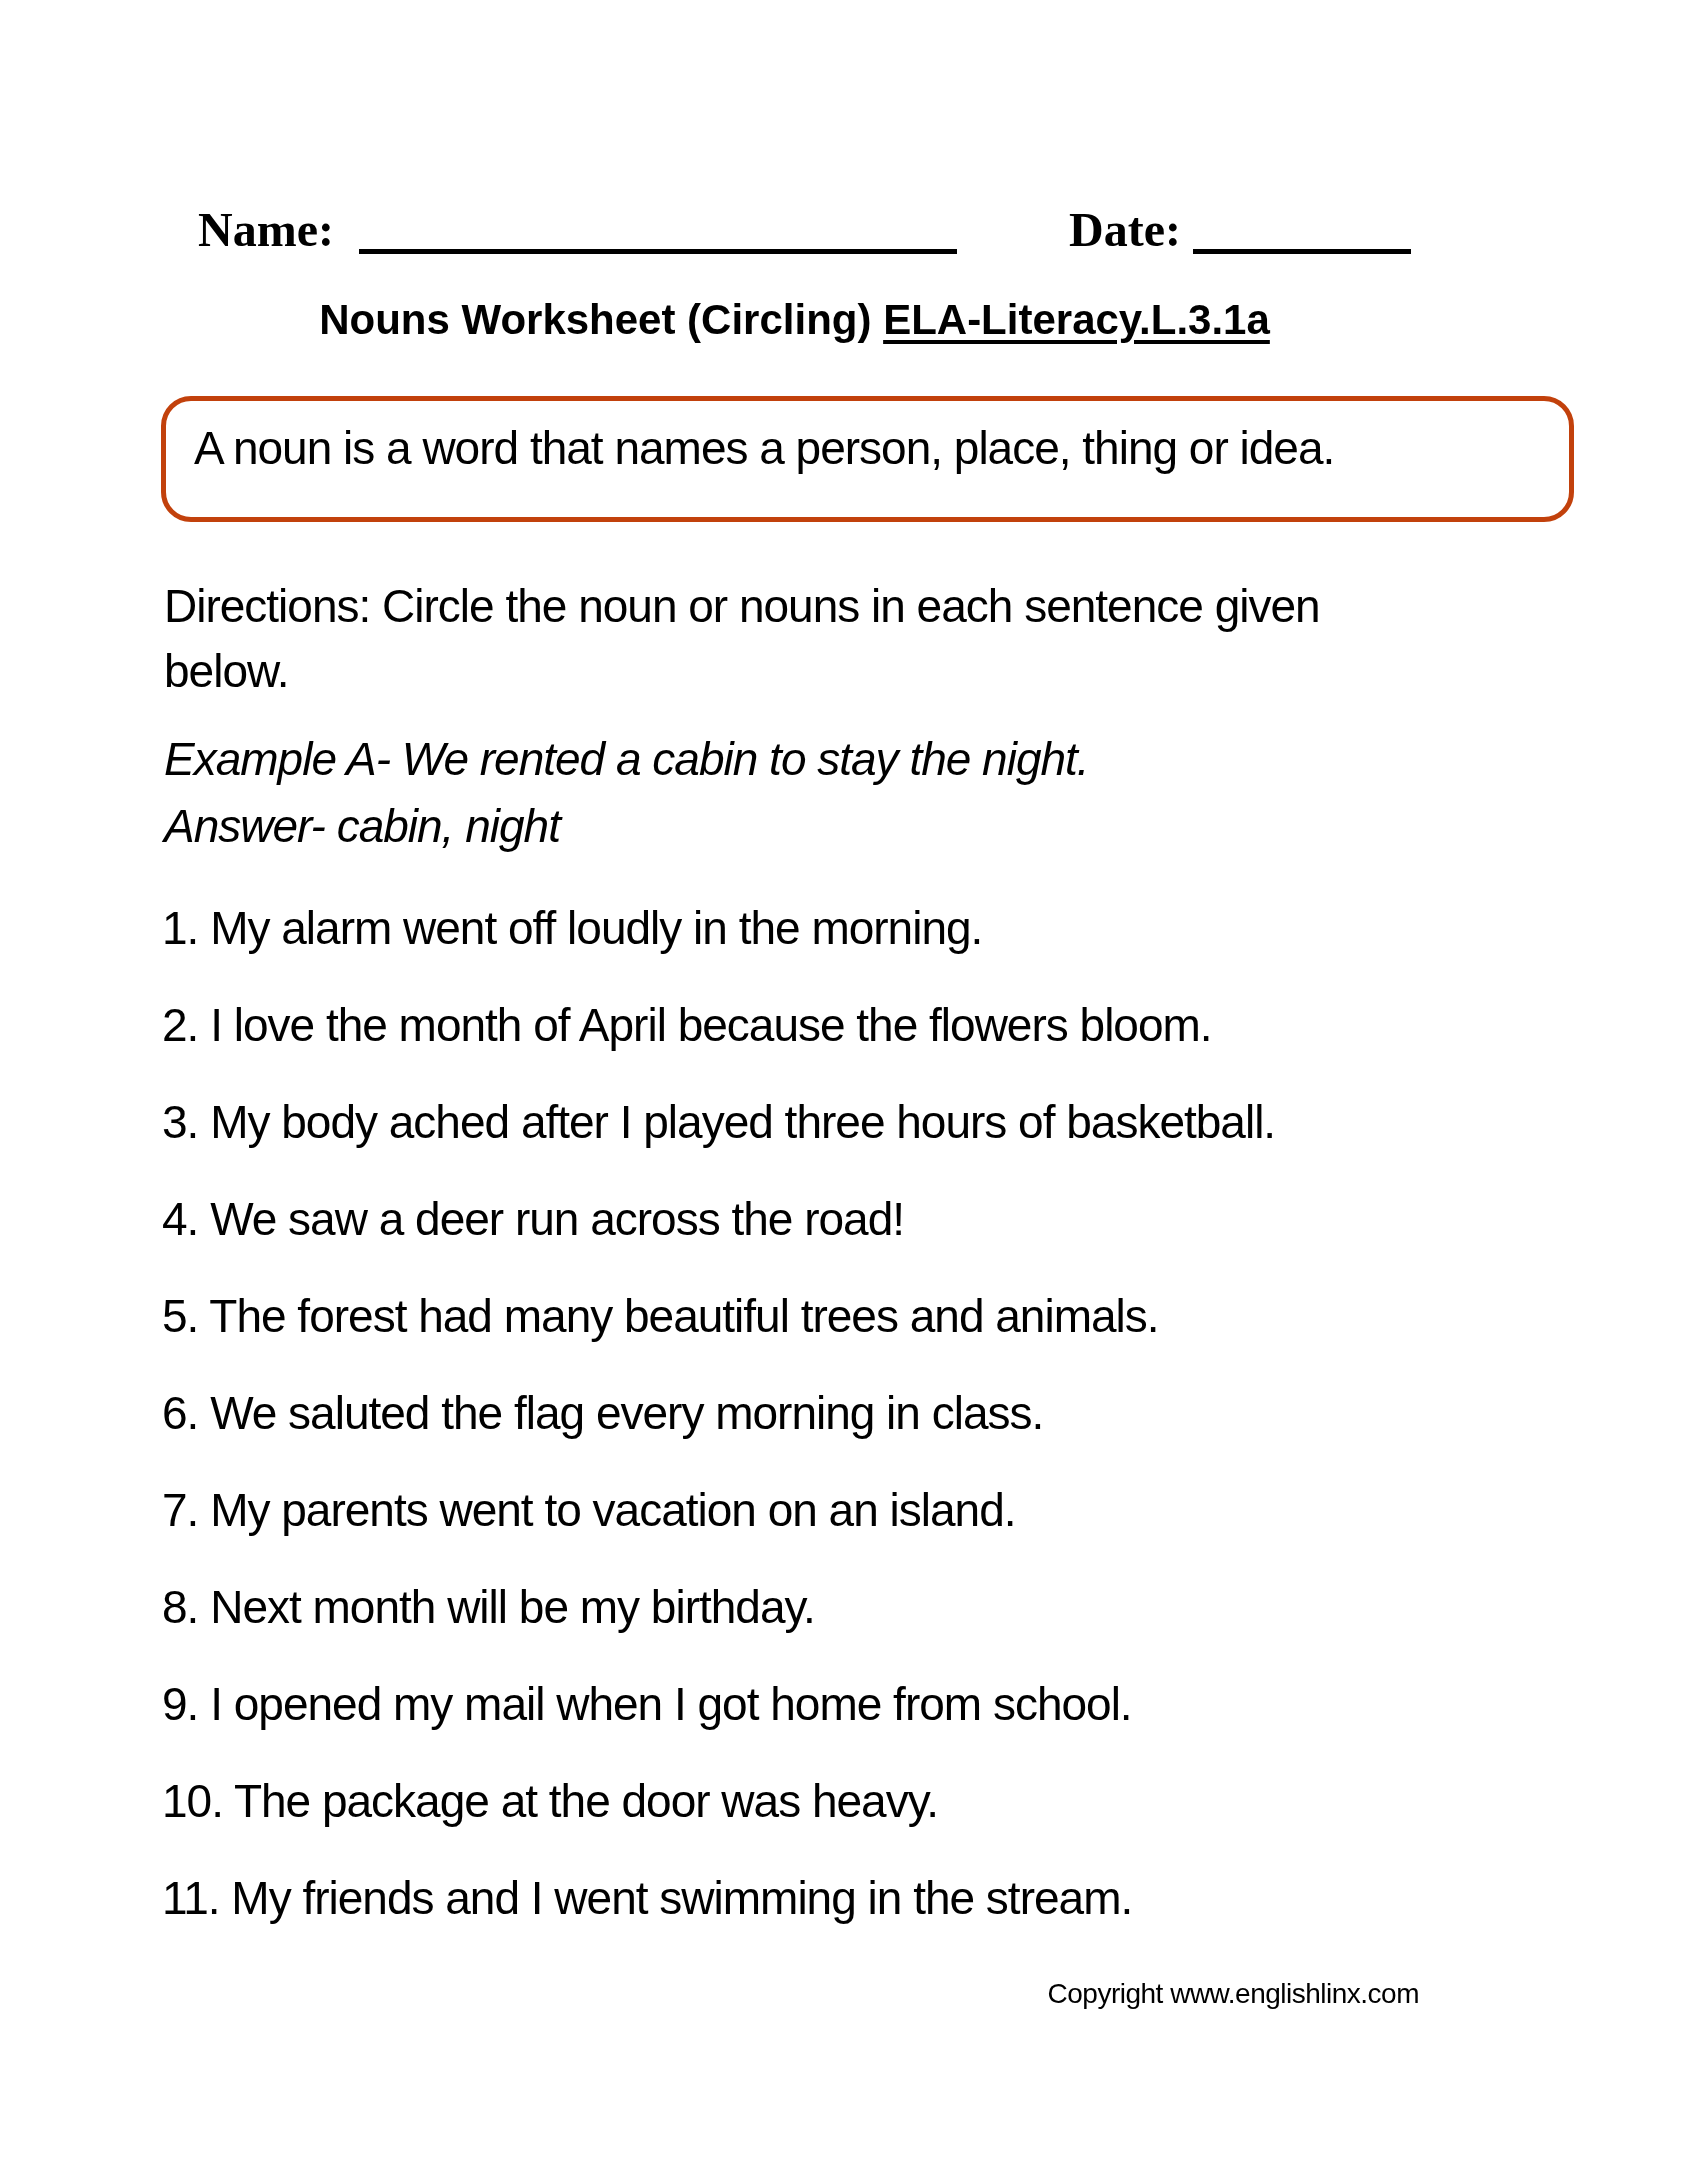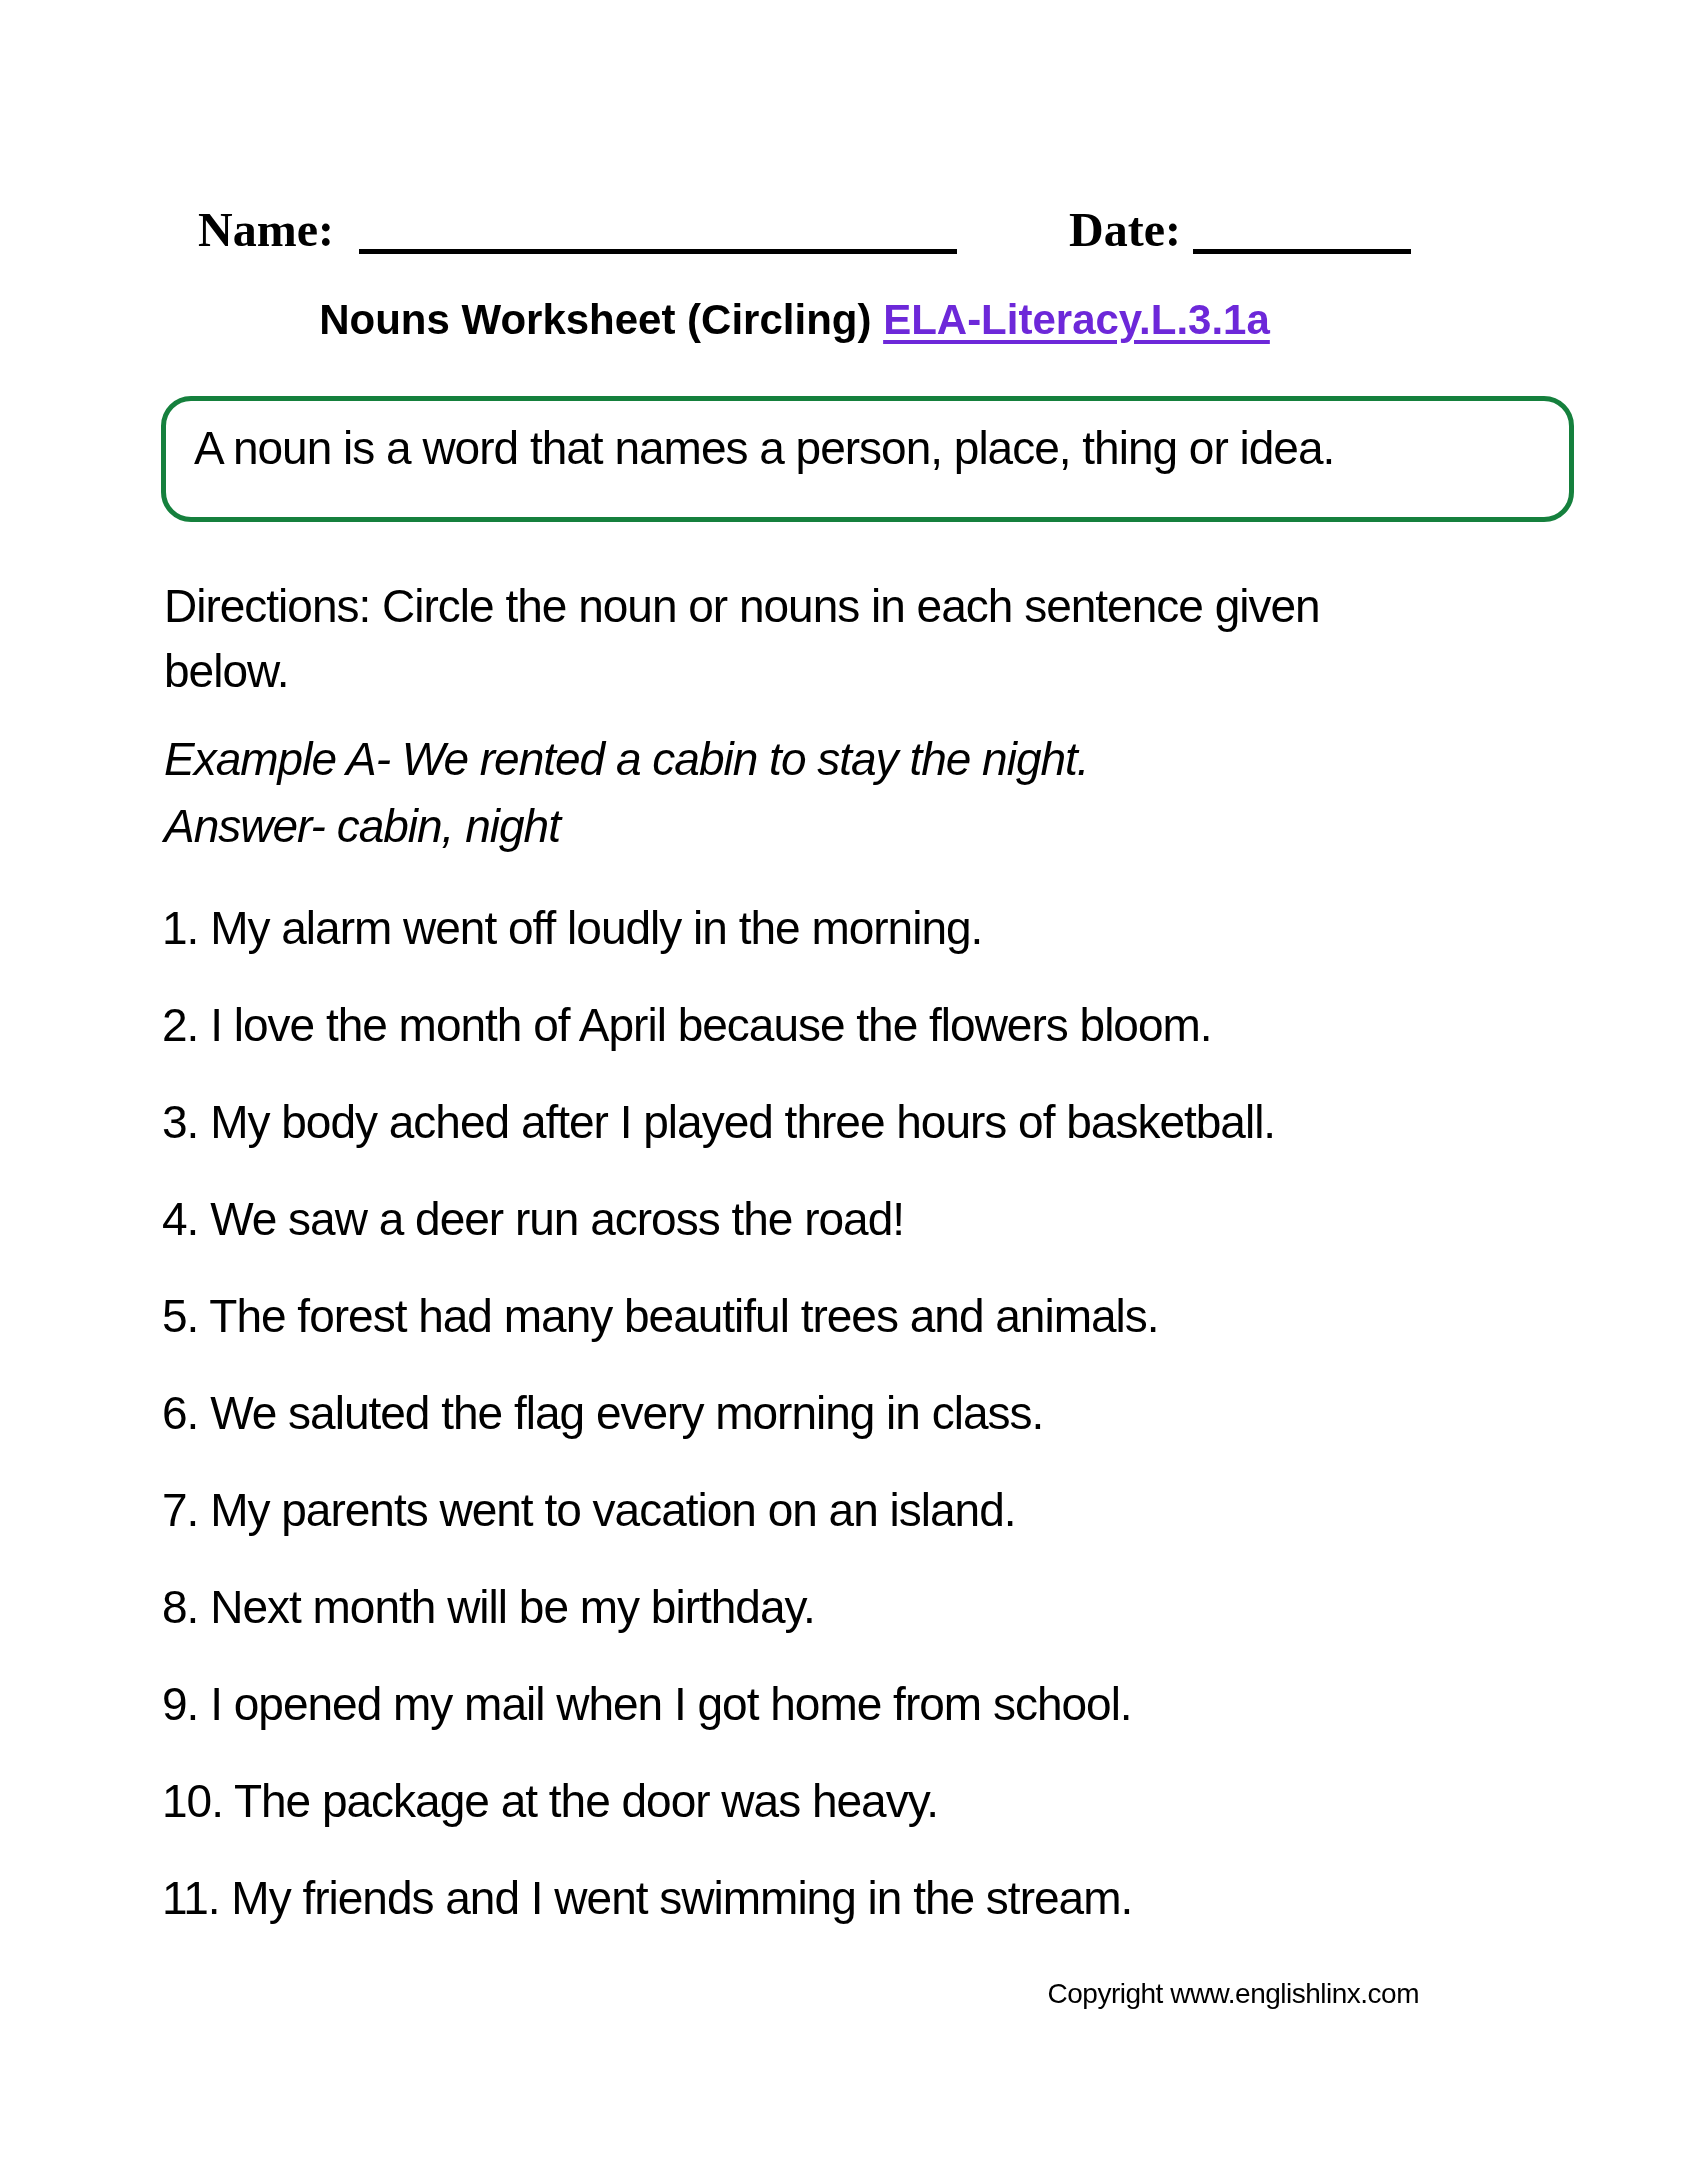--- a/index.html
+++ b/index.html
@@ -47,21 +47,21 @@
     cursor: pointer;
   }
 
   
   .def-box {
     left: 161px;
     top: 396px;
     width: 1413px;
     height: 126px;
     box-sizing: border-box;
-    border: 5px solid #15803d;
+    border: 5px solid #c2410c;
     border-radius: 30px;
     padding: 20px 28px 0 28px;
   }
   .body-text {
     font-size: 46px;
     letter-spacing: -1px;
   }
 
   
   .directions {
@@ -107,21 +107,21 @@
 <body style="background: rgb(255, 255, 255); color: rgb(0, 0, 0);">
 
 <div class="abs header-label" style="left:198px; top:202px;">Name:</div>
 <div class="abs rule" style="left:359px; top:249px; width:598px;"></div>
 
 <div class="abs header-label" style="left:1069px; top:202px;">Date:</div>
 <div class="abs rule" style="left:1193px; top:249px; width:218px;"></div>
 
 <div class="abs title-row">
   <span>Nouns Worksheet (Circling)</span>
-  <a class="title-link" style="color: #6d28d9;">ELA-Literacy.L.3.1a</a>
+  <a class="title-link" style="color: #000000;">ELA-Literacy.L.3.1a</a>
 </div>
 
 <div class="abs def-box">
   <div class="body-text">A noun is a word that names a person, place, thing or idea.</div>
 </div>
 
 <div class="abs directions body-text">Directions: Circle the noun or nouns in each sentence given
 below.</div>
 
 <div class="abs example body-text">

